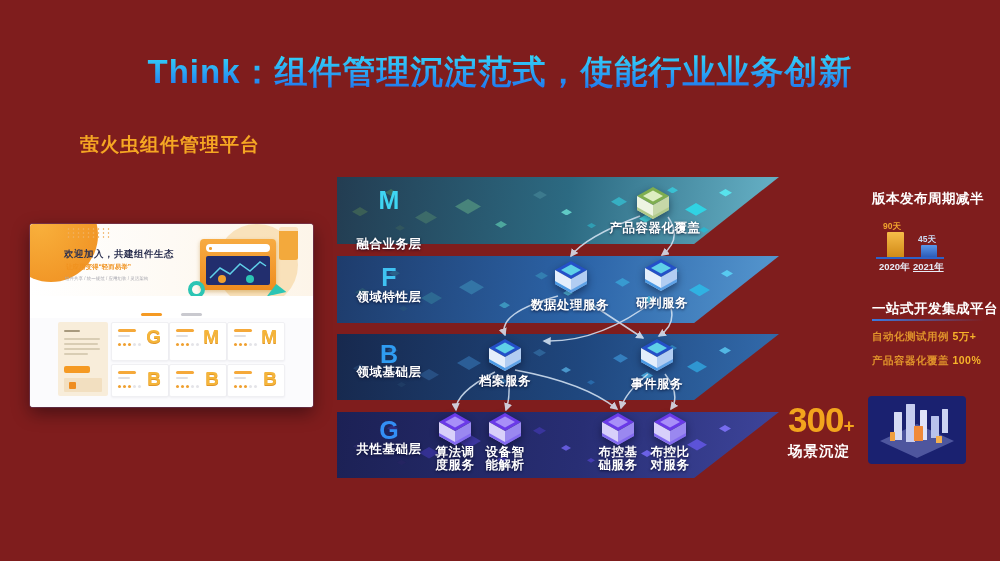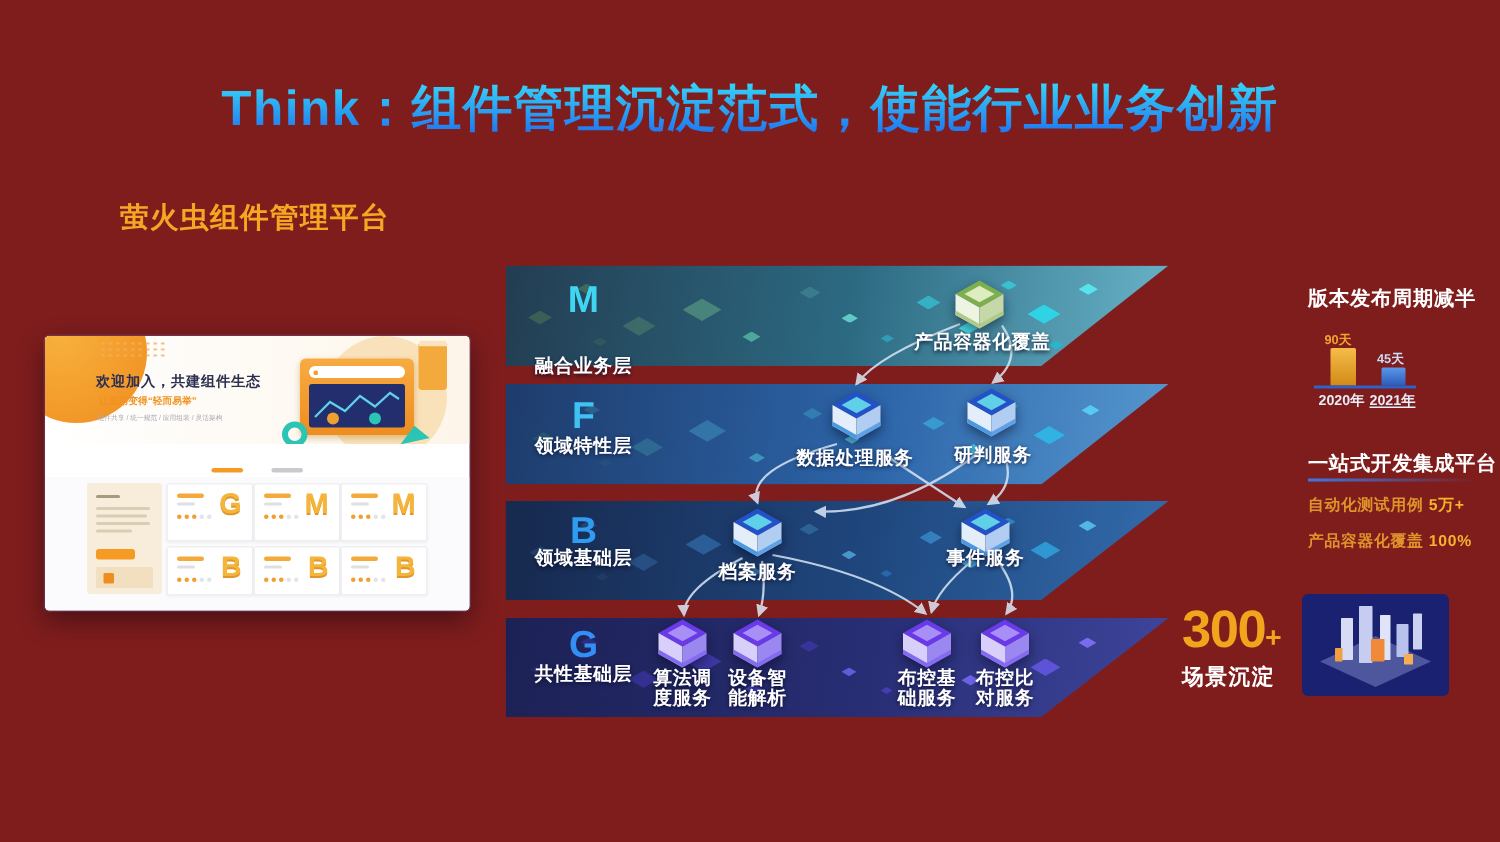--- a/index.html
+++ b/index.html
@@ -357,21 +357,21 @@
       <polygon points="3,12 19,21 19,35 3,26" fill="#d8d0fa"></polygon>
       <polygon points="35,12 19,21 19,35 35,26" fill="#9a88f0"></polygon>
       <polygon points="3,23 19,32 19,35 3,26" fill="#7a5ff0" opacity=".9"></polygon>
       <polygon points="35,23 19,32 19,35 35,26" fill="#7a5ff0" opacity=".7"></polygon>
     </svg></div>
 
   <div class="nlabel" style="left:595px;top:222px;width:120px;">产品容器化覆盖</div>
   <div class="nlabel" style="left:510px;top:299px;width:120px;">数据处理服务</div>
   <div class="nlabel" style="left:612px;top:297px;width:100px;">研判服务</div>
   <div class="nlabel" style="left:455px;top:375px;width:100px;">档案服务</div>
-  <div class="nlabel" style="left:607px;top:366px;width:100px;">事件服务</div>
+  <div class="nlabel" style="left:607px;top:378px;width:100px;">事件服务</div>
   <div class="nlabel" style="left:420px;top:446px;width:70px;">
     <span style="display:block">算法调</span>
       <span style="display:block">度服务</span>
   </div>
   <div class="nlabel" style="left:470px;top:446px;width:70px;">
     <span style="display:block">设备智</span>
       <span style="display:block">能解析</span>
   </div>
   <div class="nlabel" style="left:583px;top:446px;width:70px;">
     <span style="display:block">布控基</span>

